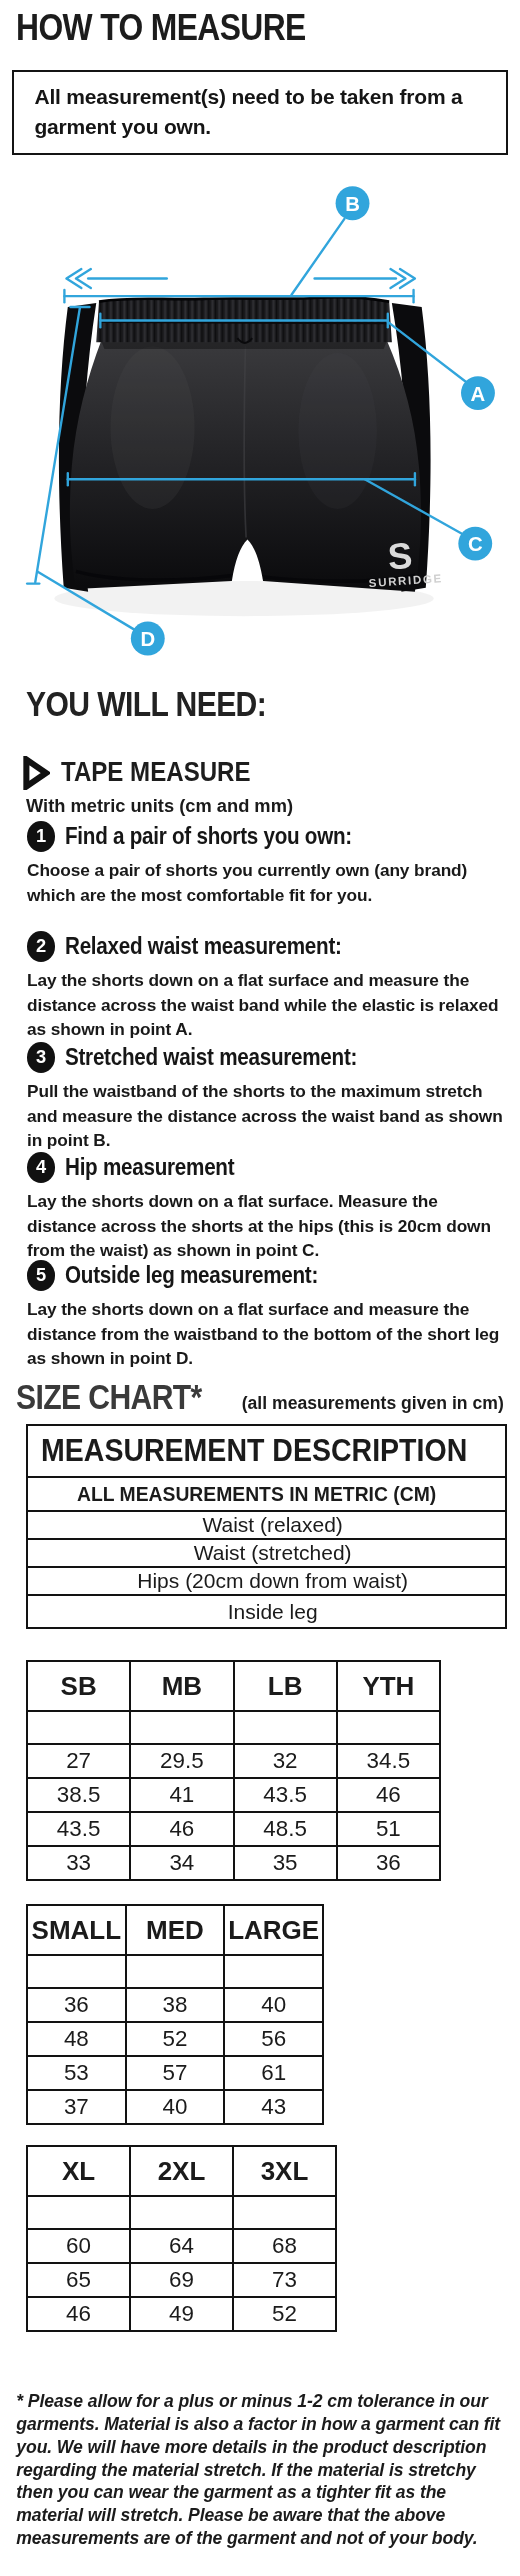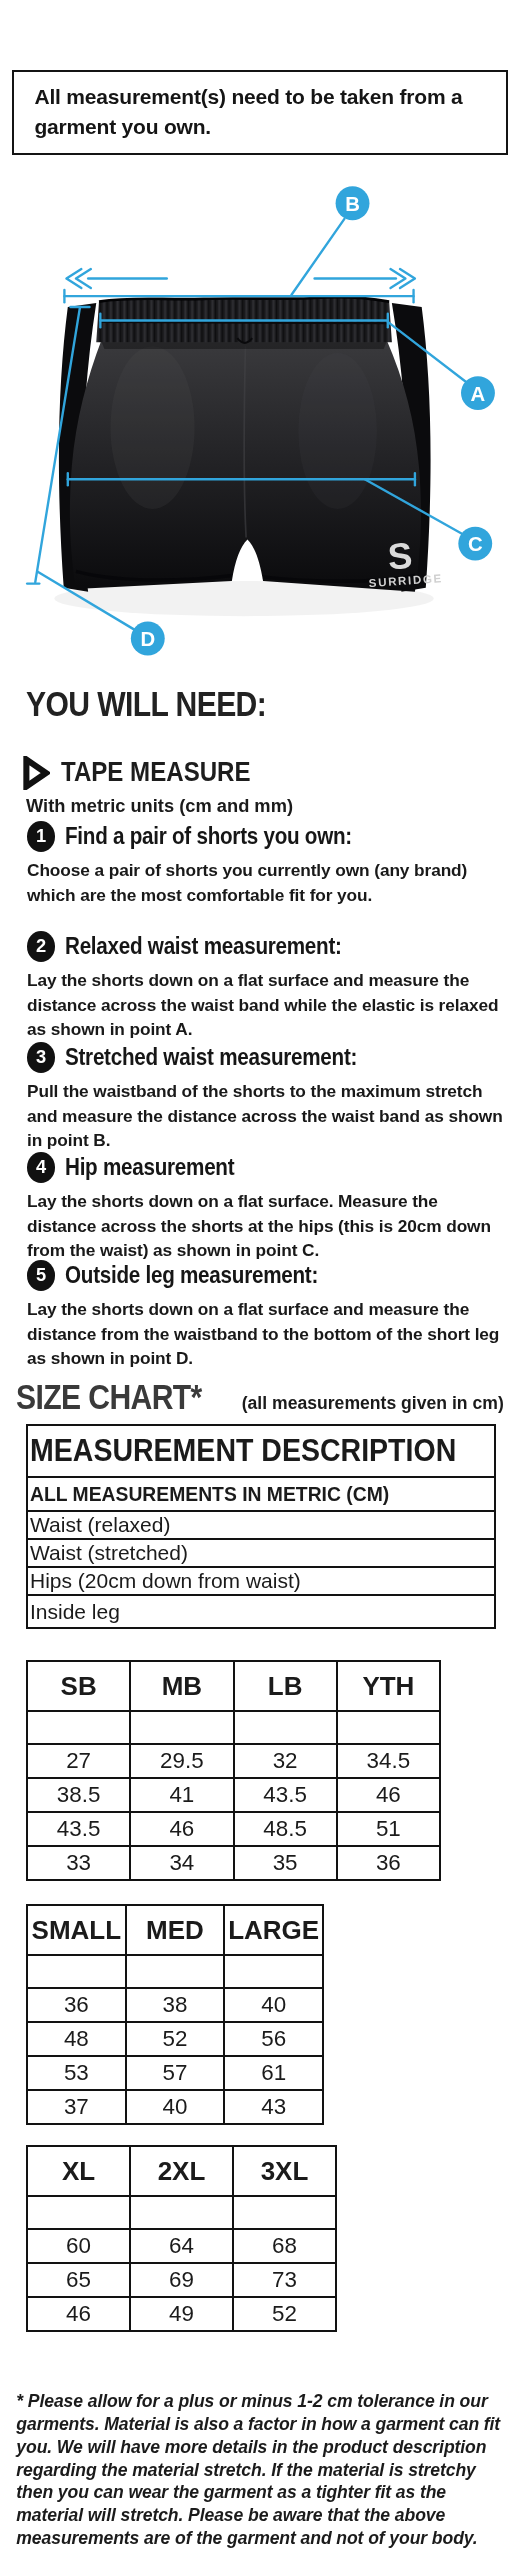--- a/index.html
+++ b/index.html
@@ -29,21 +29,21 @@
   .s1{left:27px;top:821px;} .s2{left:27px;top:931px;} .s3{left:27px;top:1042px;}
   .s4{left:27px;top:1152px;} .s5{left:27px;top:1260px;}
 
   .sc-head{left:16.3px;top:1377px;display:flex;align-items:baseline;}
   .sc-title{font-size:35px;font-weight:800;letter-spacing:-0.7px;color:#3a3a3a;}
   .sc-sub{font-size:17.6px;font-weight:700;color:#1b1b1b;margin-left:9.5px;}
 
   table{border-collapse:collapse;background:#fff;}
   td{border:2.7px solid #121212;box-sizing:border-box;}
   .t-desc{left:26px;top:1424px;width:432px;}
-  .t-desc td{padding-left:2px;vertical-align:middle;}
+  .t-desc td{padding-left:13px;vertical-align:middle;text-align:center;}
   .t-desc .r-title{height:52px;font-size:31px;font-weight:800;}
   .t-desc .r-sub{height:34px;font-size:21px;font-weight:800;}
   .t-desc .r-item{height:26px;font-size:21px;font-weight:400;}
   .t-desc .r-item-last{height:33px;font-size:21px;font-weight:400;}
 
   .t-size{table-layout:fixed;text-align:center;}
   .t-size td{vertical-align:middle;}
   .t-size .hr td{height:50px;font-size:26px;font-weight:800;}
   .t-size .er td{height:33px;}
   .t-size .dr td{height:34px;font-size:22.4px;font-weight:400;}
@@ -52,20 +52,23 @@
   .t-xl{left:26px;top:2145px;width:311px;}
 
   .footnote{left:16.3px;top:2390px;width:484px;font-size:17.6px;font-weight:700;font-style:italic;
             line-height:1.3;color:#1b1b1b;letter-spacing:-0.1px;}
 </style>
 </head>
 <body>
 
 <div class="page">
 
+  <div class="abs title">
+    <span class="cond">HOW TO MEASURE</span>
+  </div>
 
   <div class="abs note-box">
     <div class="note-text">All measurement(s) need to be taken from a garment you own.</div>
   </div>
 
   <svg class="abs figure" viewBox="0 250 767 730" width="520" height="495" xmlns="http://www.w3.org/2000/svg">
     <defs>
       <linearGradient id="bodyGrad" x1="0" y1="0" x2="0" y2="1">
         <stop offset="0" stop-color="#3a3a3d"></stop>
         <stop offset="0.45" stop-color="#242427"></stop>

